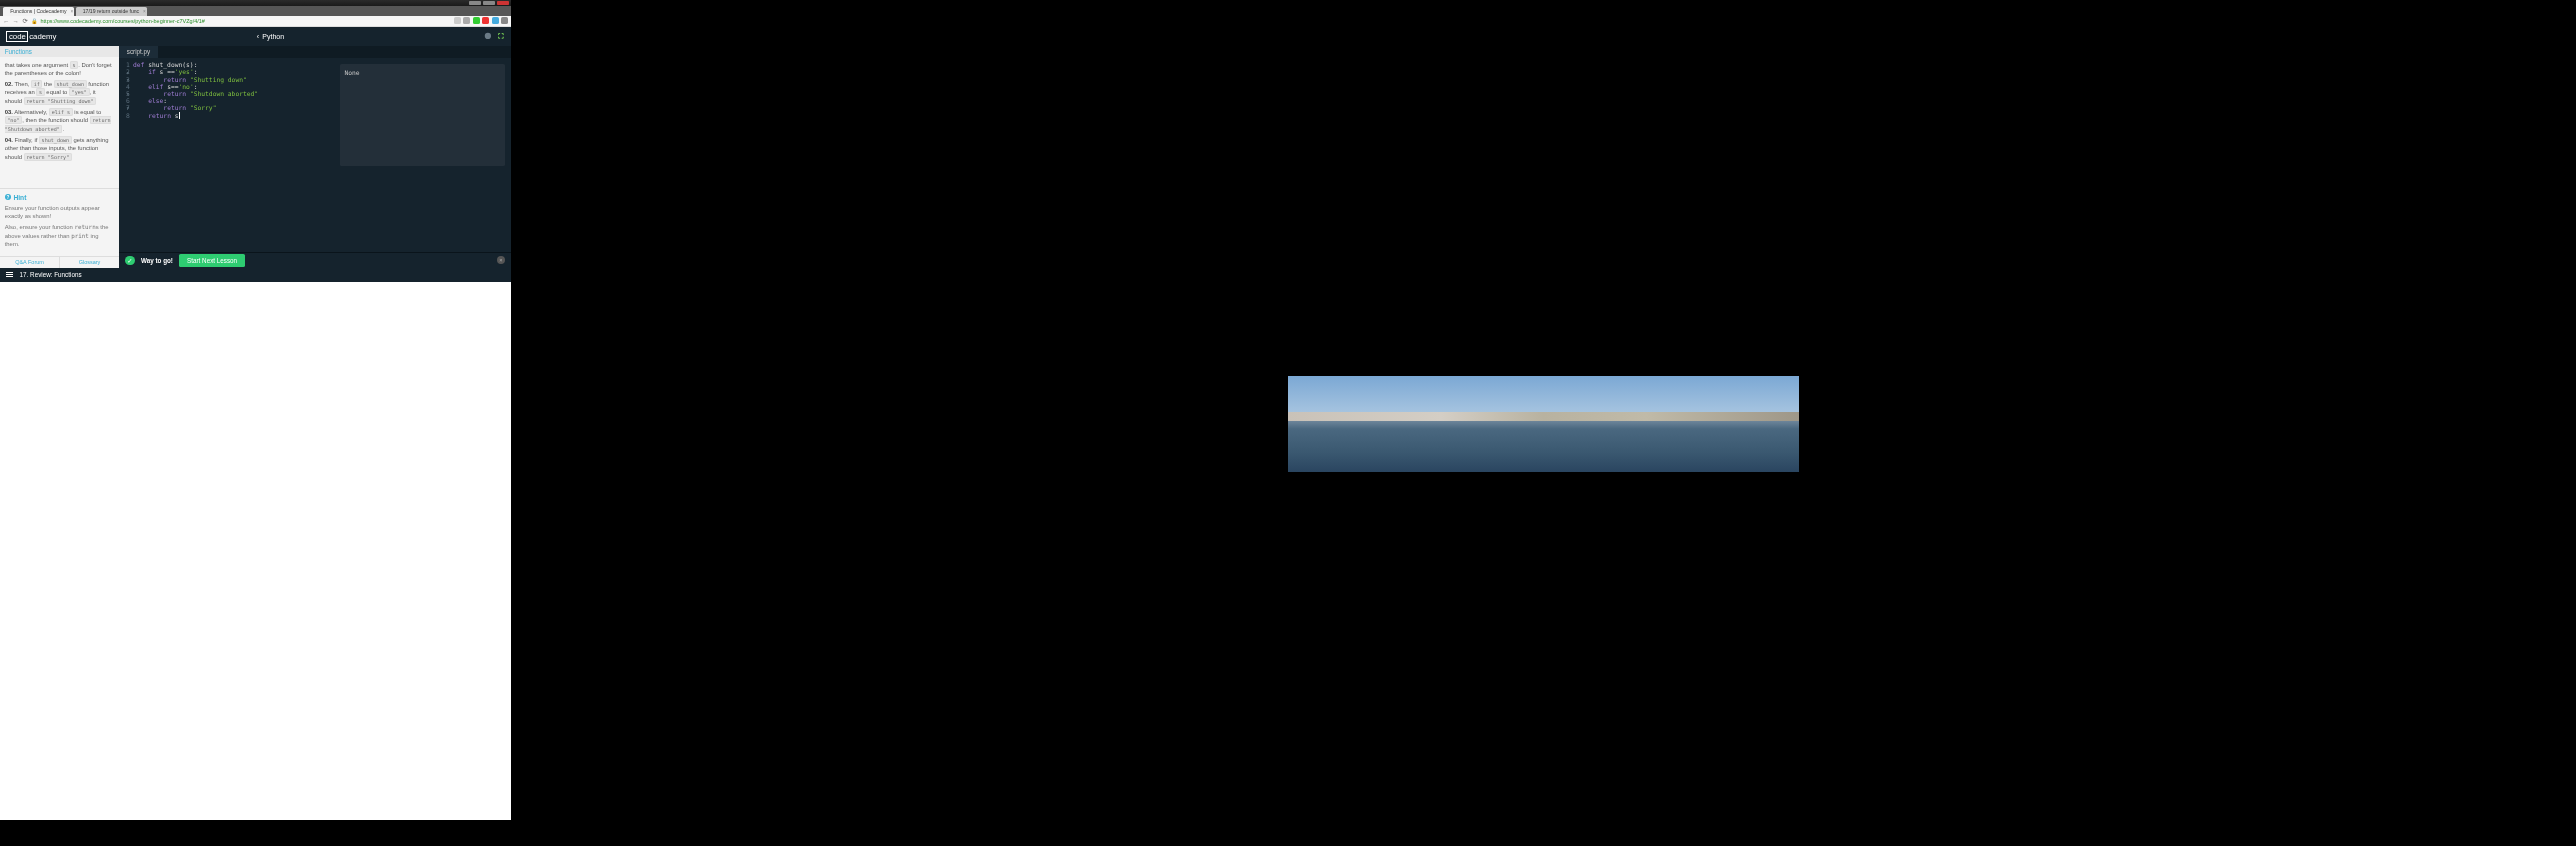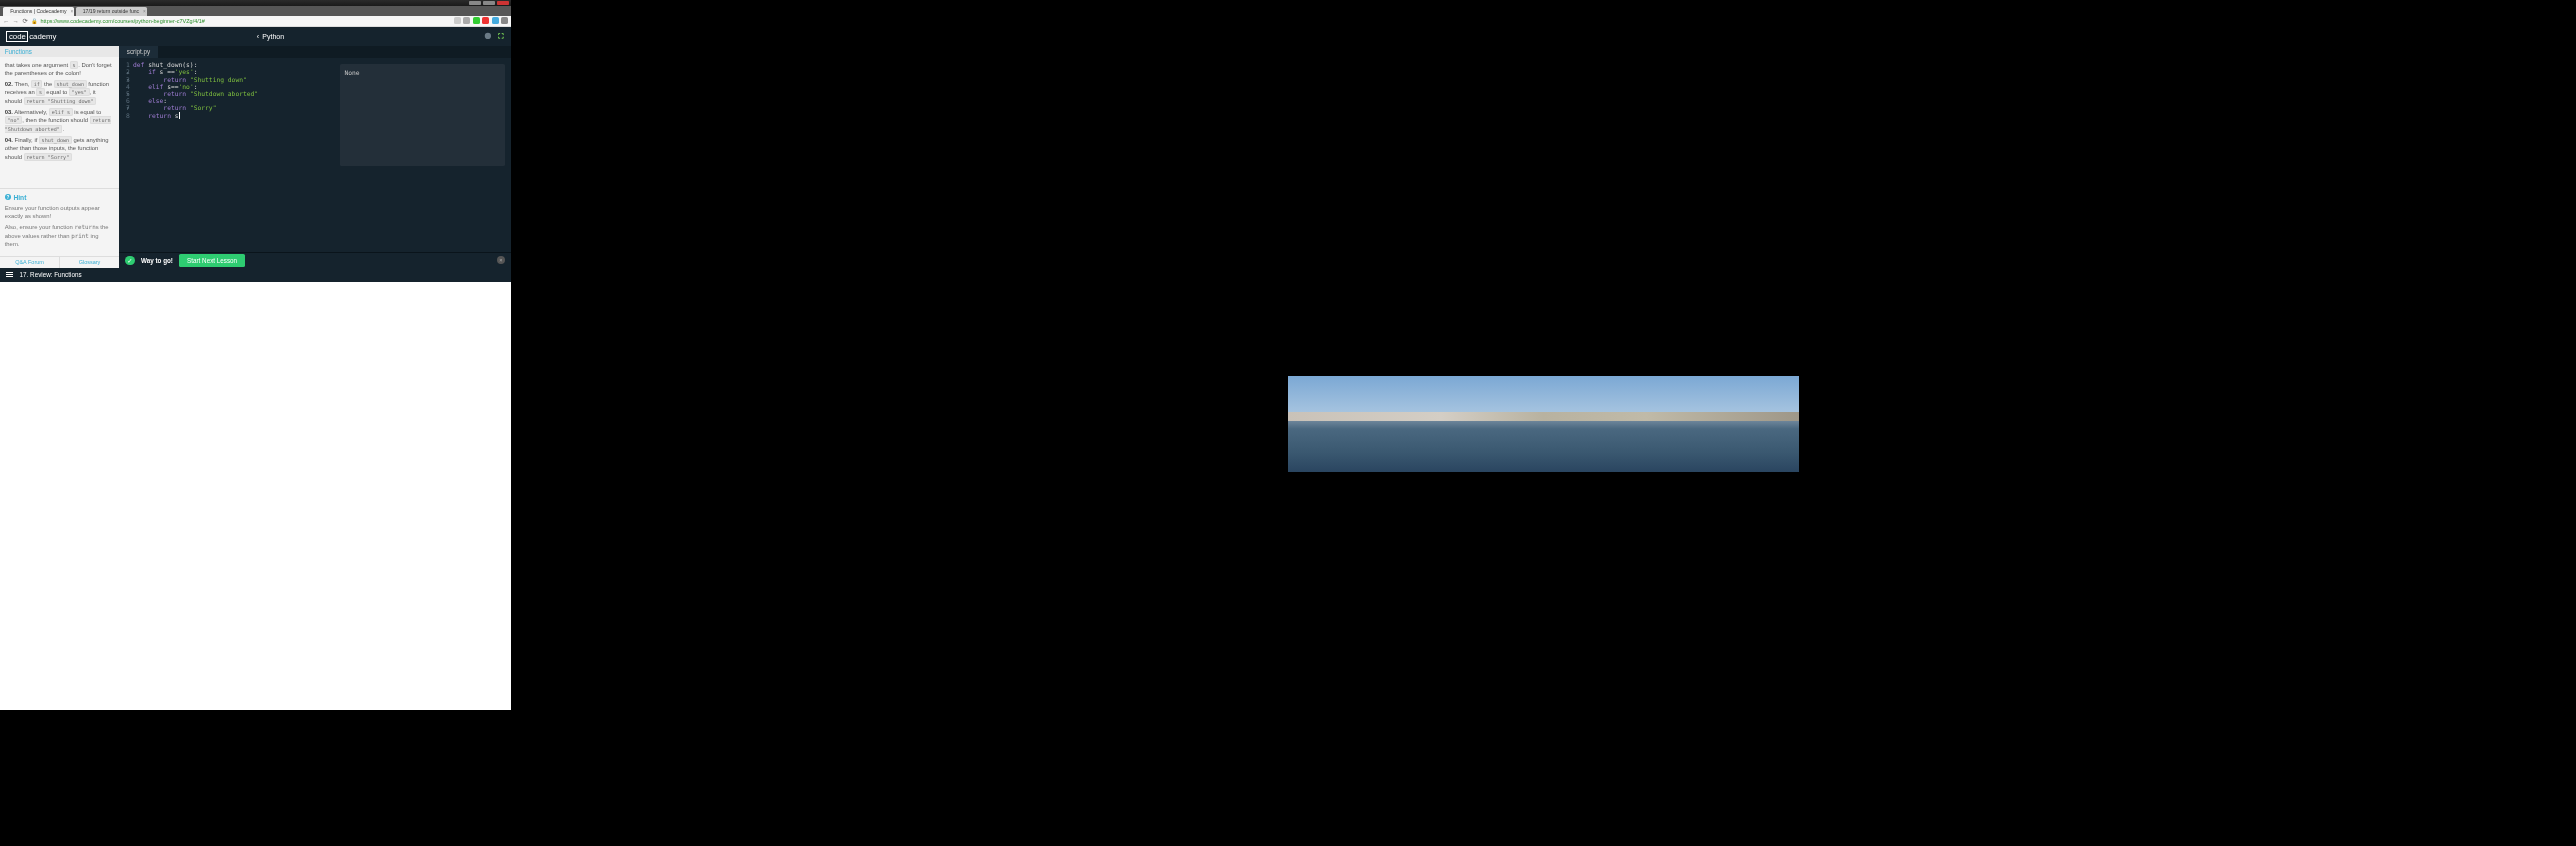--- a/index.html
+++ b/index.html
@@ -1,17 +1,17 @@
 <!DOCTYPE html>
 <html style="font-size:12.5px"><head>
 <meta charset="utf-8">
 <style>
 * { margin: 0; padding: 0; box-sizing: border-box; }
 body { font-family: -apple-system, BlinkMacSystemFont, "Segoe UI", Arial, sans-serif; display: flex; width: 2576px; height: 847px; background: #000; }
-.left-half { width: 511px; height: 710px; display: flex; flex-direction: column; background: #fff; }
+.left-half { width: 511px; height: 820px; display: flex; flex-direction: column; background: #fff; }
 .right-half { flex: 1; background: #000; display: flex; align-items: center; justify-content: center; }
 .photo-panorama { width: 511px; height: 96px; background: linear-gradient(to bottom, #7ba8d4 0%, #a8c5e0 40%, #8b9eb0 40%, #4a6880 55%, #3a5870 80%, #2a4560 100%); position: relative; image-rendering: auto; }
 .photo-panorama::before { content:''; position:absolute; top:38%; left:0; right:0; height:9.4px; background: linear-gradient(90deg, #c9c2b8 0%, #d4cec5 30%, #b8b2a0 50%, #c0baa8 70%, #9e9788 100%); }
 
 
 .win-title { height: 6.3px; background: linear-gradient(to bottom, #2b2b2b, #1a1a1a); display:flex; justify-content:flex-end; align-items:center; padding-right:1.6px; }
 .win-btns { display:flex; gap:1.6px; }
 .win-btn { width:12.5px; height:4.7px; border-radius:0.8px; }
 .win-min { background:#888; }
 .win-max { background:#888; }

